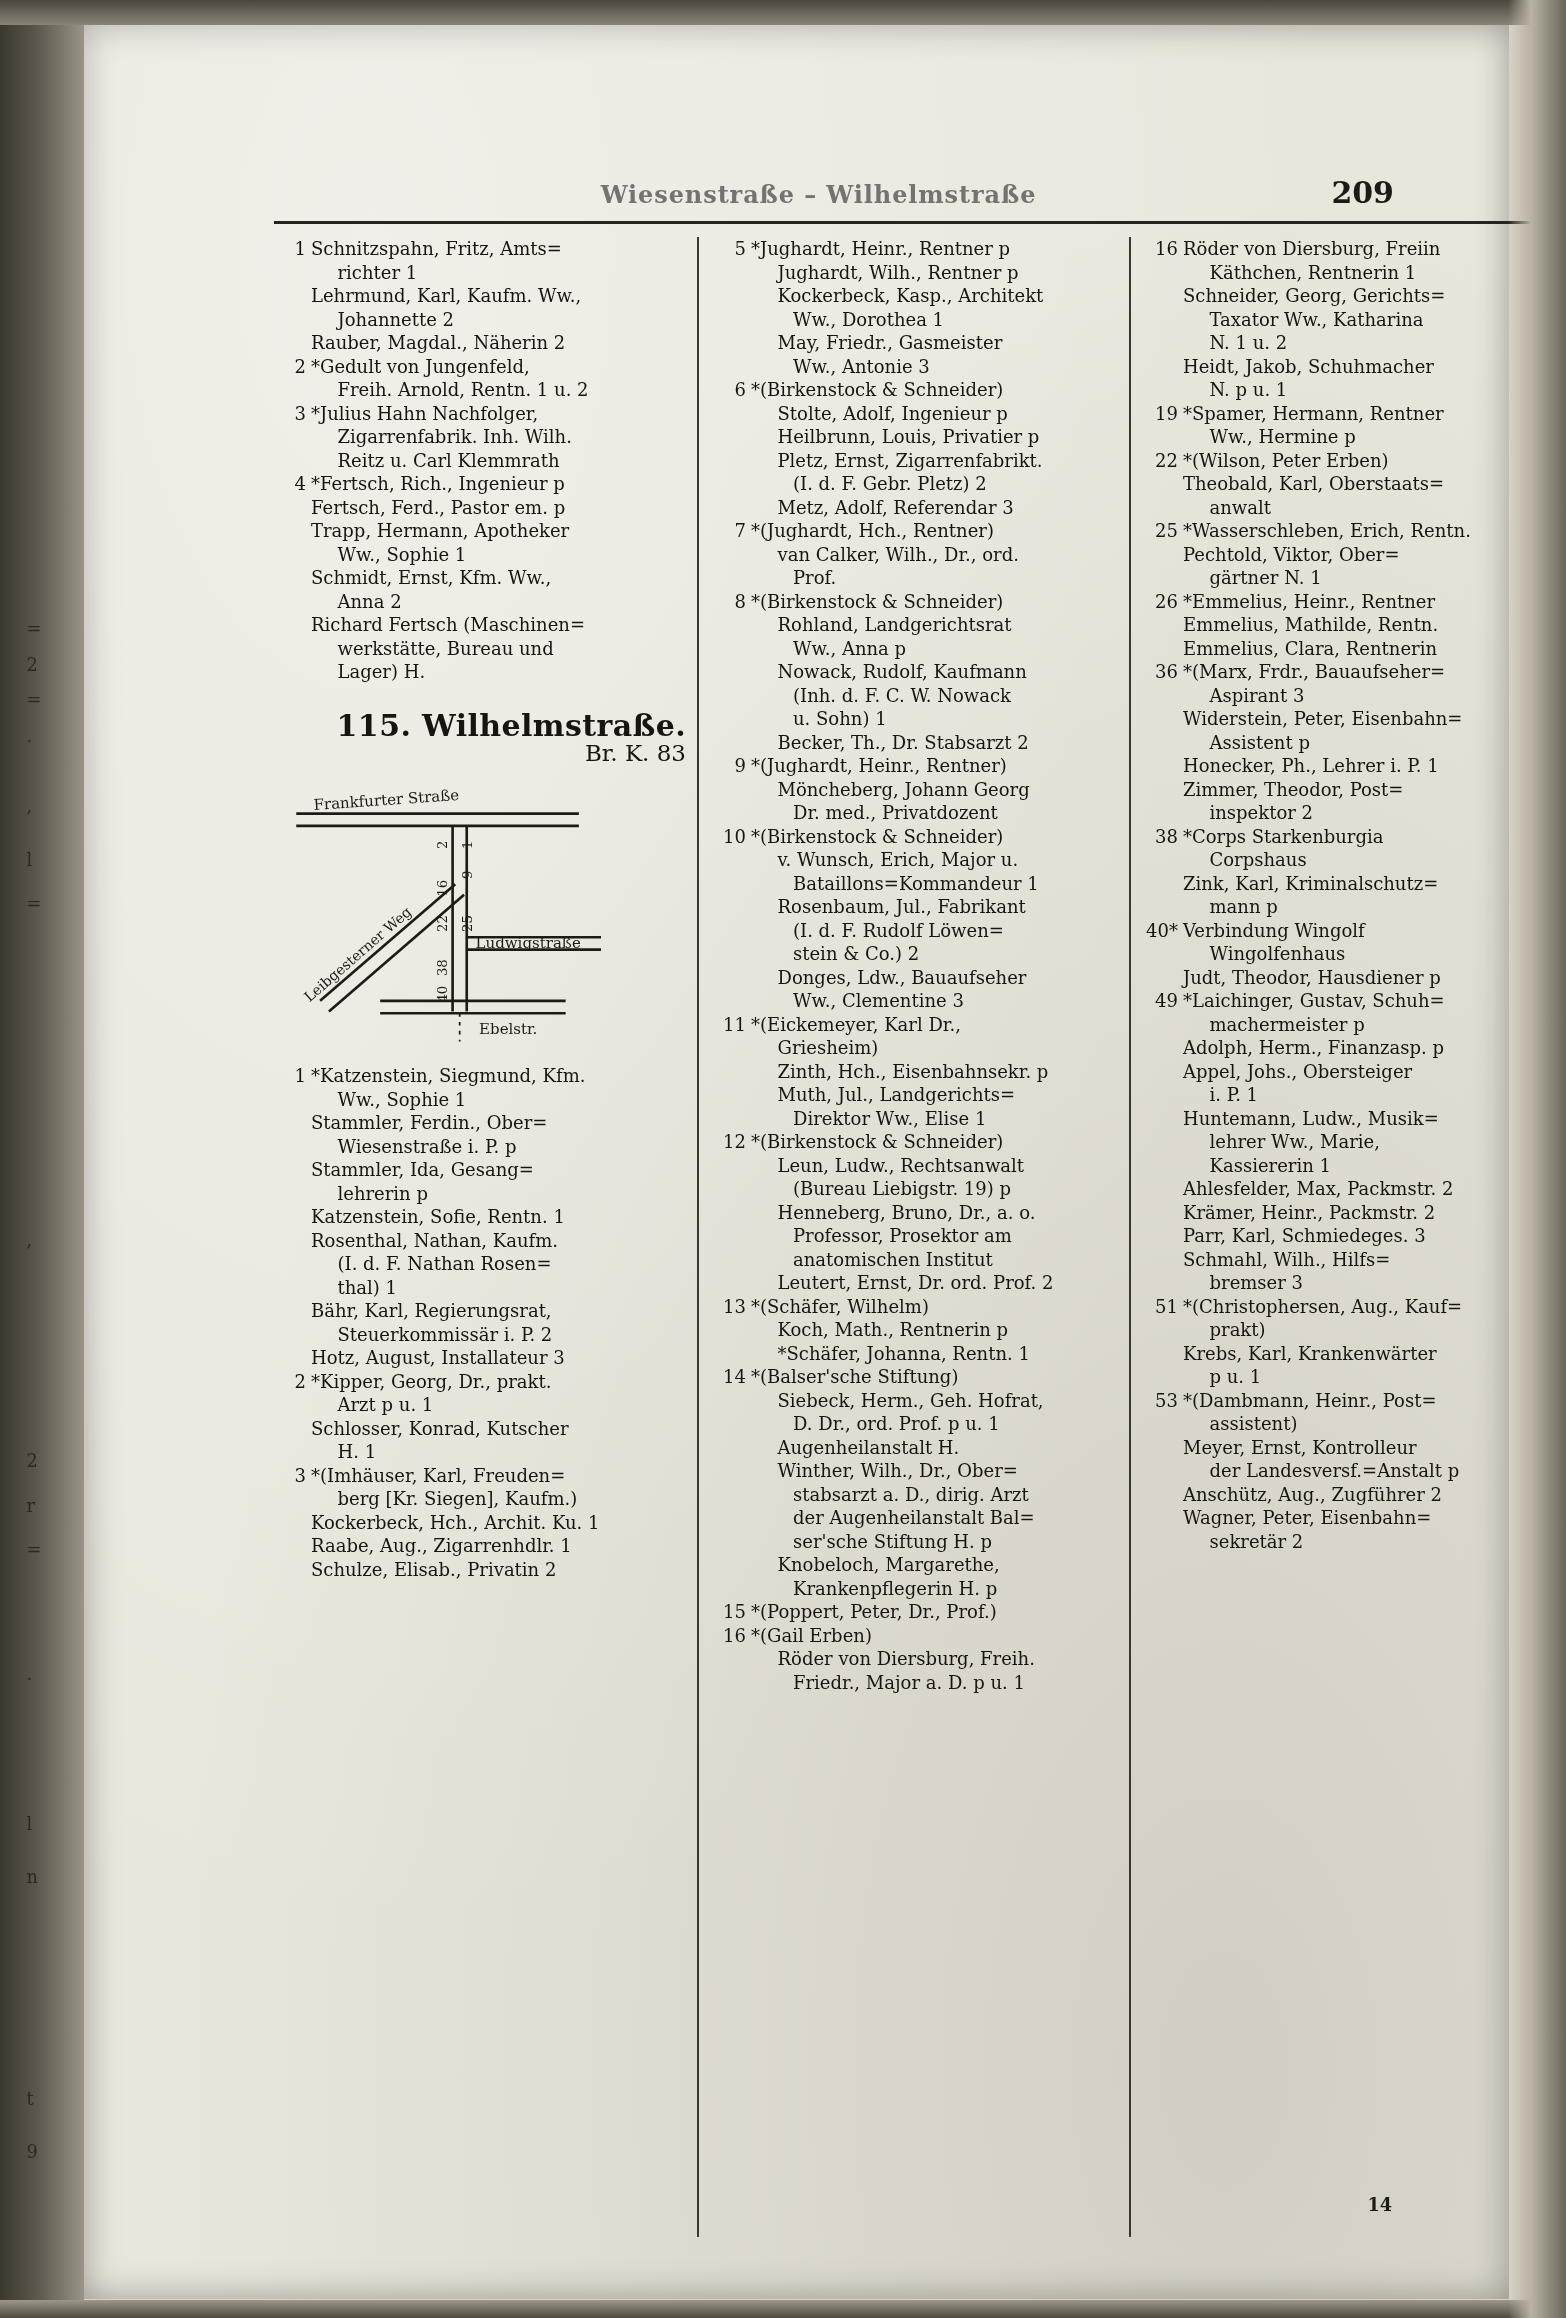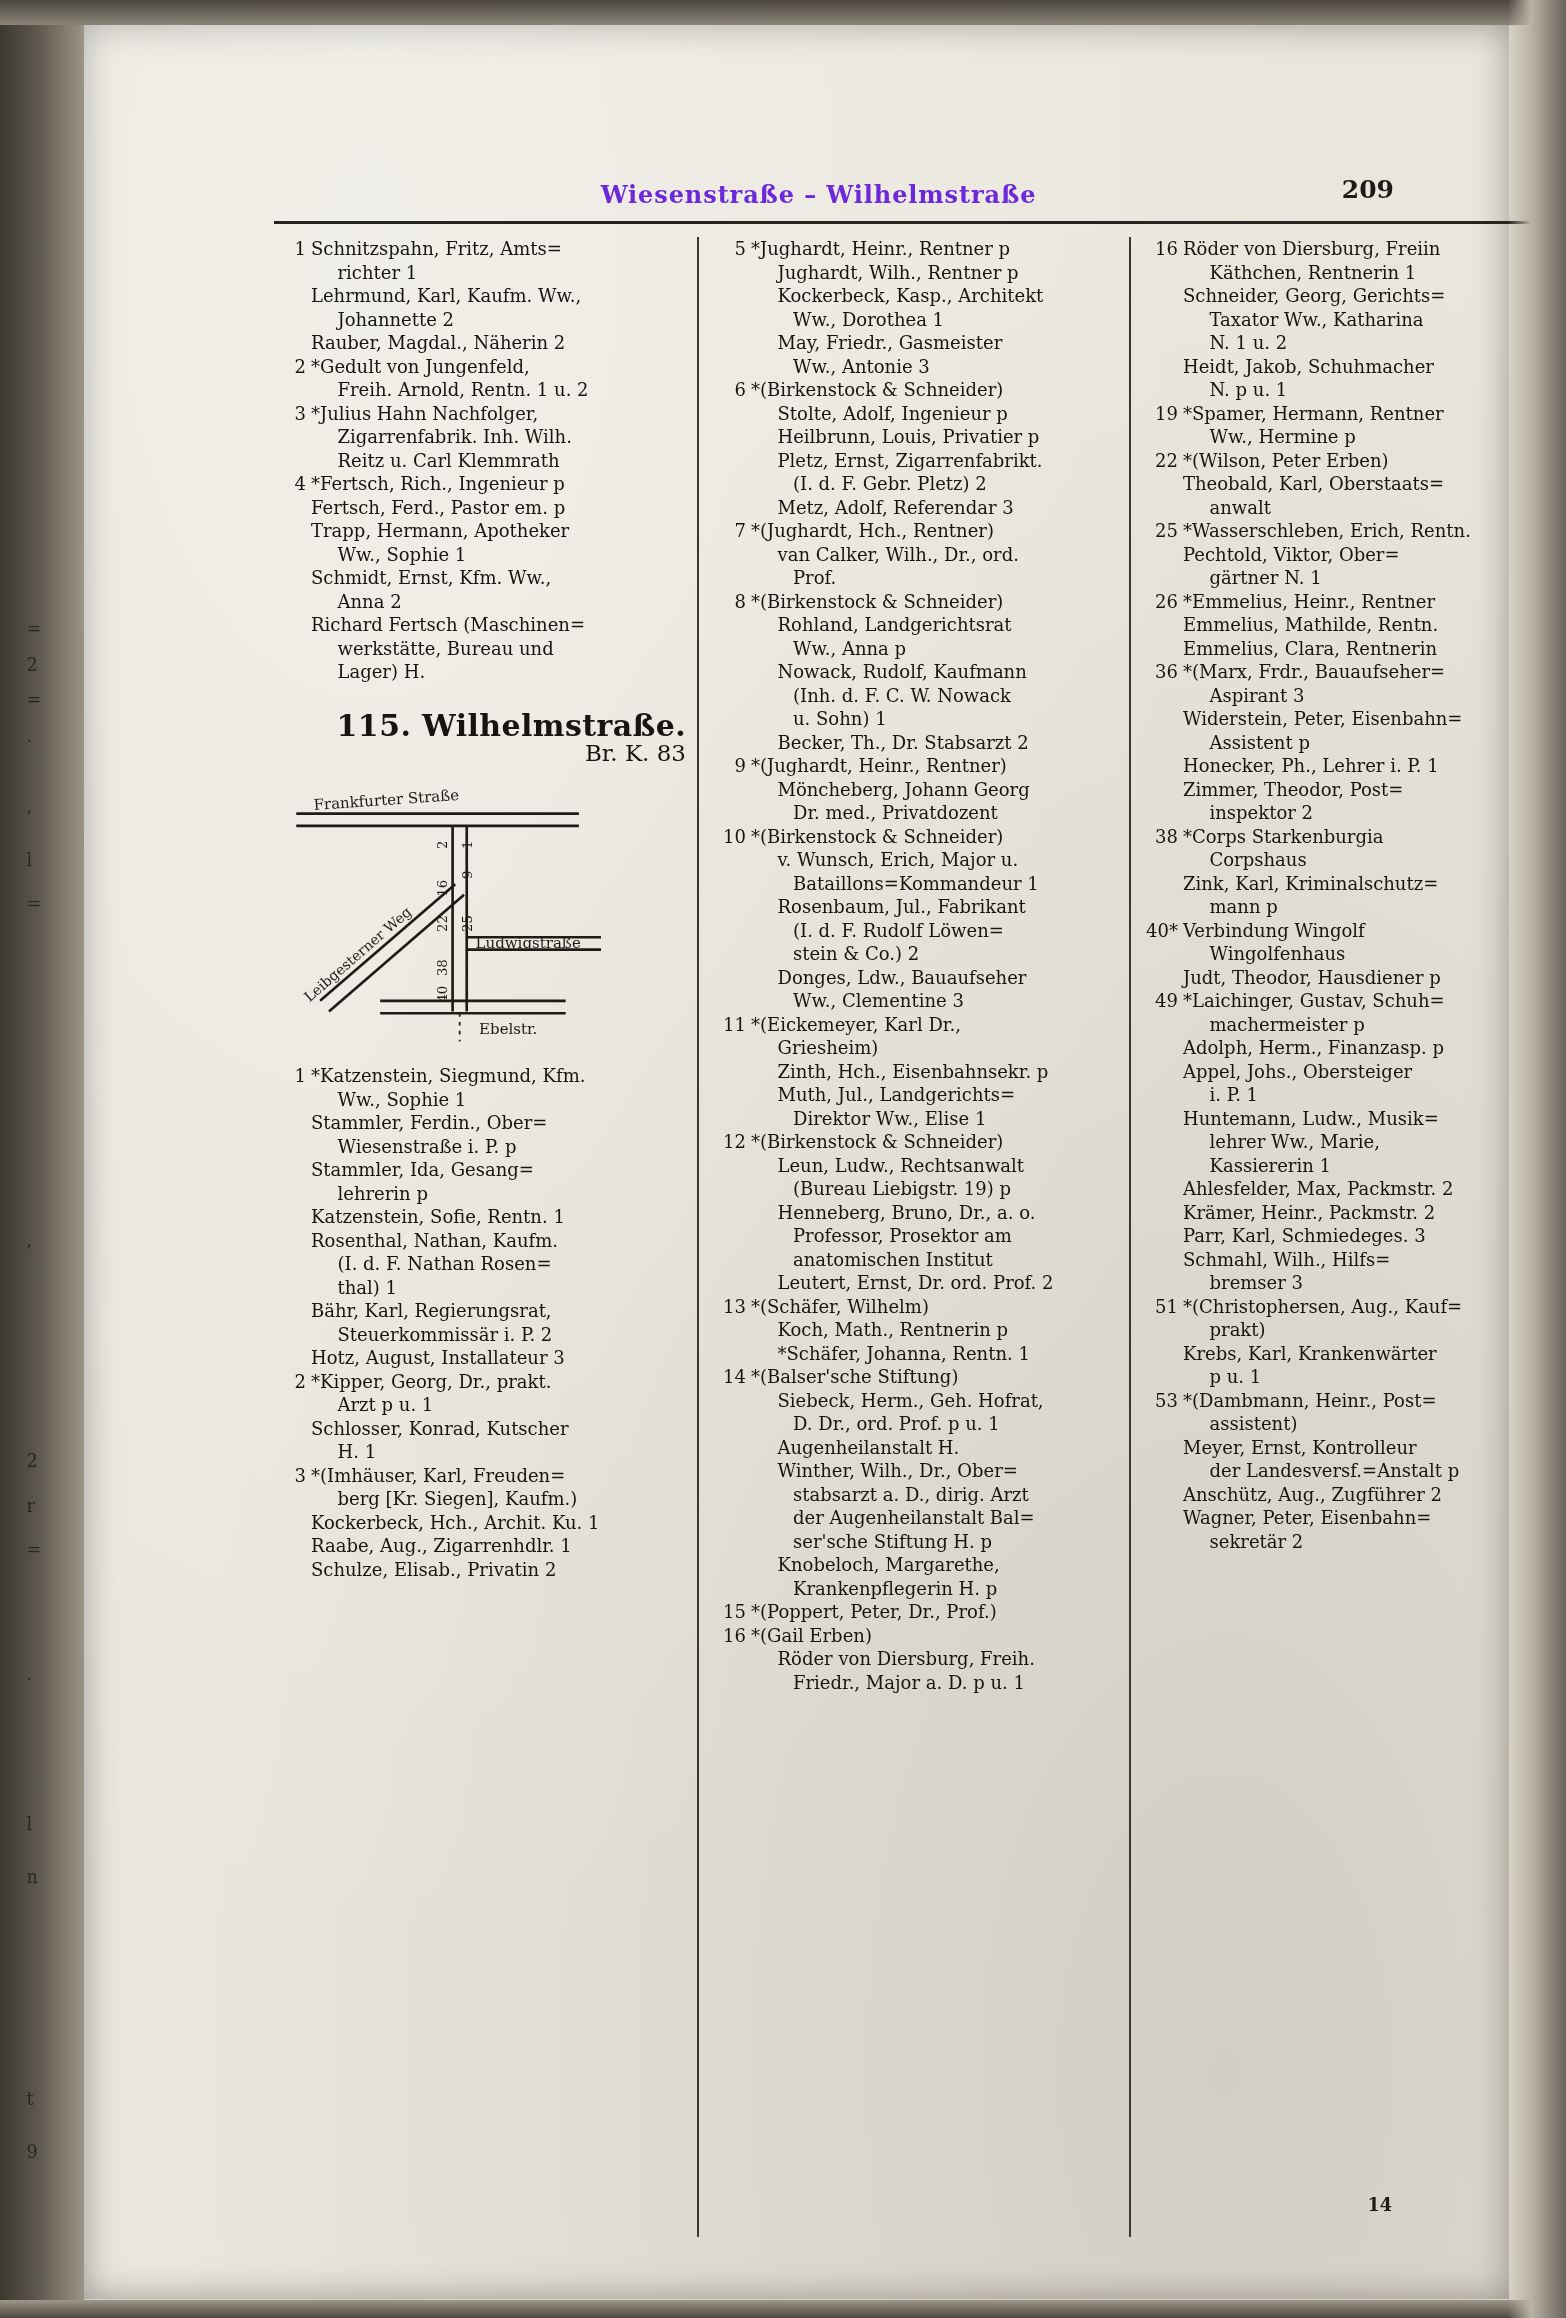--- a/index.html
+++ b/index.html
@@ -62,28 +62,28 @@
 
   
   .header {
     position: absolute;
     left: 106px;
     top: 155px;
     width: 1257px;
     text-align: center;
     font-size: 24px;
     font-weight: bold;
-    color: #6d28d9;
+    color: #737373;
     letter-spacing: 0.9px;
   }
   .pagenum {
     position: absolute;
     right: 115px;
     top: 150px;
-    font-size: 25px;
+    font-size: 30px;
     font-weight: bold;
     color: #1d1b18;
   }
   .rule {
     position: absolute;
     left: 190px;
     top: 196px;
     width: 1274px;
     height: 2.7px;
     background: #26241f;

